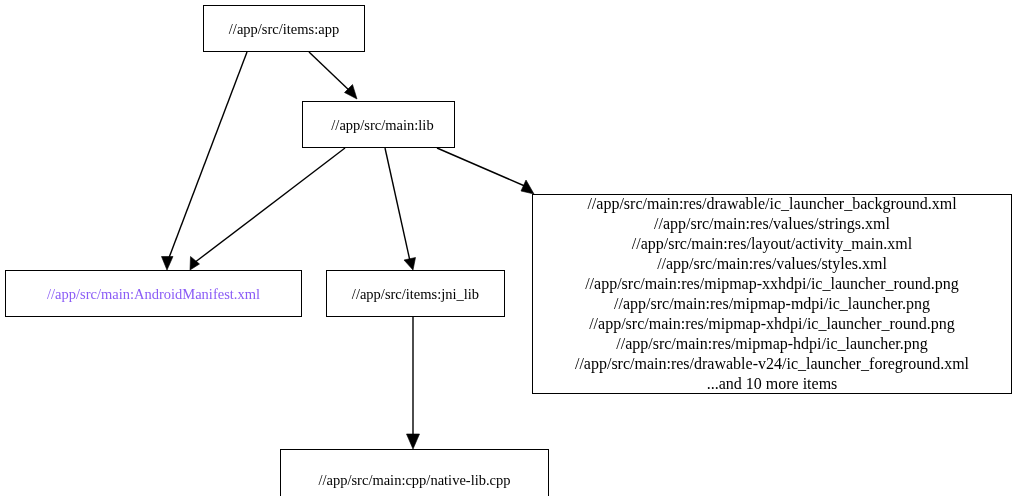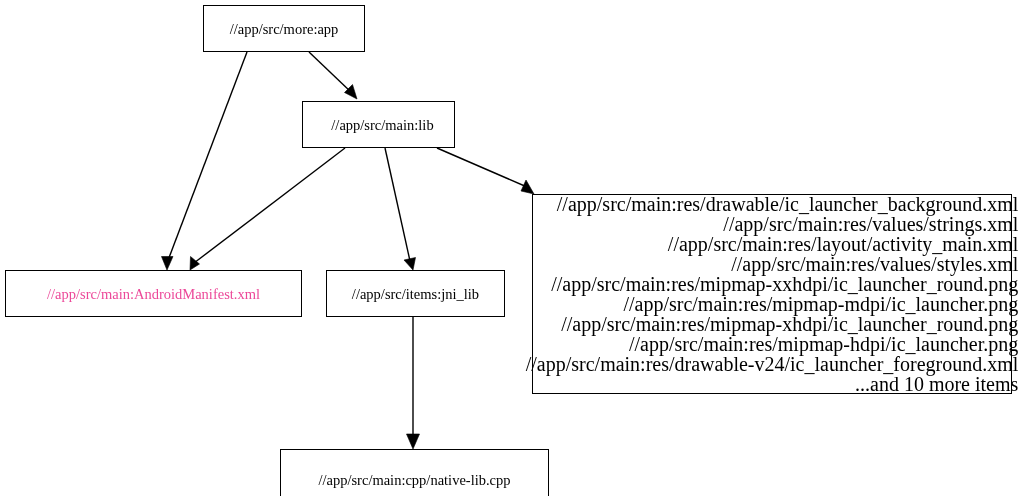--- a/index.html
+++ b/index.html
@@ -36,23 +36,22 @@
   }
   .node-label {
     font-family: "Liberation Serif", "DejaVu Serif", serif;
     font-size: 14.5px;
     line-height: 20px;
     text-align: center;
     white-space: pre;
     color: #000000;
   }
   .node-multiline .node-label {
-    font-size: 20px;
+    font-size: 16px;
     line-height: 20px;
-    text-align: right;
   }
 </style>
 </head>
 <body>
 
 <div id="graph-root">
 
   <svg class="edge-layer" viewBox="0 0 1018 496" xmlns="http://www.w3.org/2000/svg">
     <g id="edges-group">
         <g>
@@ -77,27 +76,27 @@
         </g>
         <g>
           <path d="M 413,317 L 413,440" stroke="#000000" stroke-width="1.4" fill="none"></path>
           <path d="M 413,449 L 406.5,434 L 419.5,434 Z" fill="#000000" stroke="#000000" stroke-width="0.6"></path>
         </g>
       </g>
   </svg>
 
   <div id="nodes-group">
       <div class="node" style="left: 203px; top: 5px; width: 162px; height: 47px; background: rgb(255, 255, 255); border-color: rgb(0, 0, 0);">
-        <div class="node-label" style="color: rgb(0, 0, 0);">//app/src/more:app</div>
+        <div class="node-label" style="color: rgb(0, 0, 0);">//app/src/items:app</div>
       </div>
       <div class="node" style="left: 302px; top: 101px; width: 153px; height: 47px; background: rgb(255, 255, 255); border-color: rgb(0, 0, 0);">
         <div class="node-label" style="color: rgb(0, 0, 0); margin-left: 8px;">//app/src/main:lib</div>
       </div>
       <div class="node" style="left: 5px; top: 270px; width: 297px; height: 47px; background: rgb(255, 255, 255); border-color: rgb(0, 0, 0);">
-        <div class="node-label" style="color: #ec4899;">//app/src/main:AndroidManifest.xml</div>
+        <div class="node-label" style="color: #8b5cf6;">//app/src/main:AndroidManifest.xml</div>
       </div>
       <div class="node" style="left: 326px; top: 270px; width: 179px; height: 47px; background: rgb(255, 255, 255); border-color: rgb(0, 0, 0);">
         <div class="node-label" style="color: rgb(0, 0, 0);">//app/src/items:jni_lib</div>
       </div>
       <div class="node node-multiline" style="left: 532px; top: 194px; width: 480px; height: 200px; background: rgb(255, 255, 255); border-color: rgb(0, 0, 0);">
         <div class="node-label" style="color: rgb(0, 0, 0);">//app/src/main:res/drawable/ic_launcher_background.xml
 //app/src/main:res/values/strings.xml
 //app/src/main:res/layout/activity_main.xml
 //app/src/main:res/values/styles.xml
 //app/src/main:res/mipmap-xxhdpi/ic_launcher_round.png

